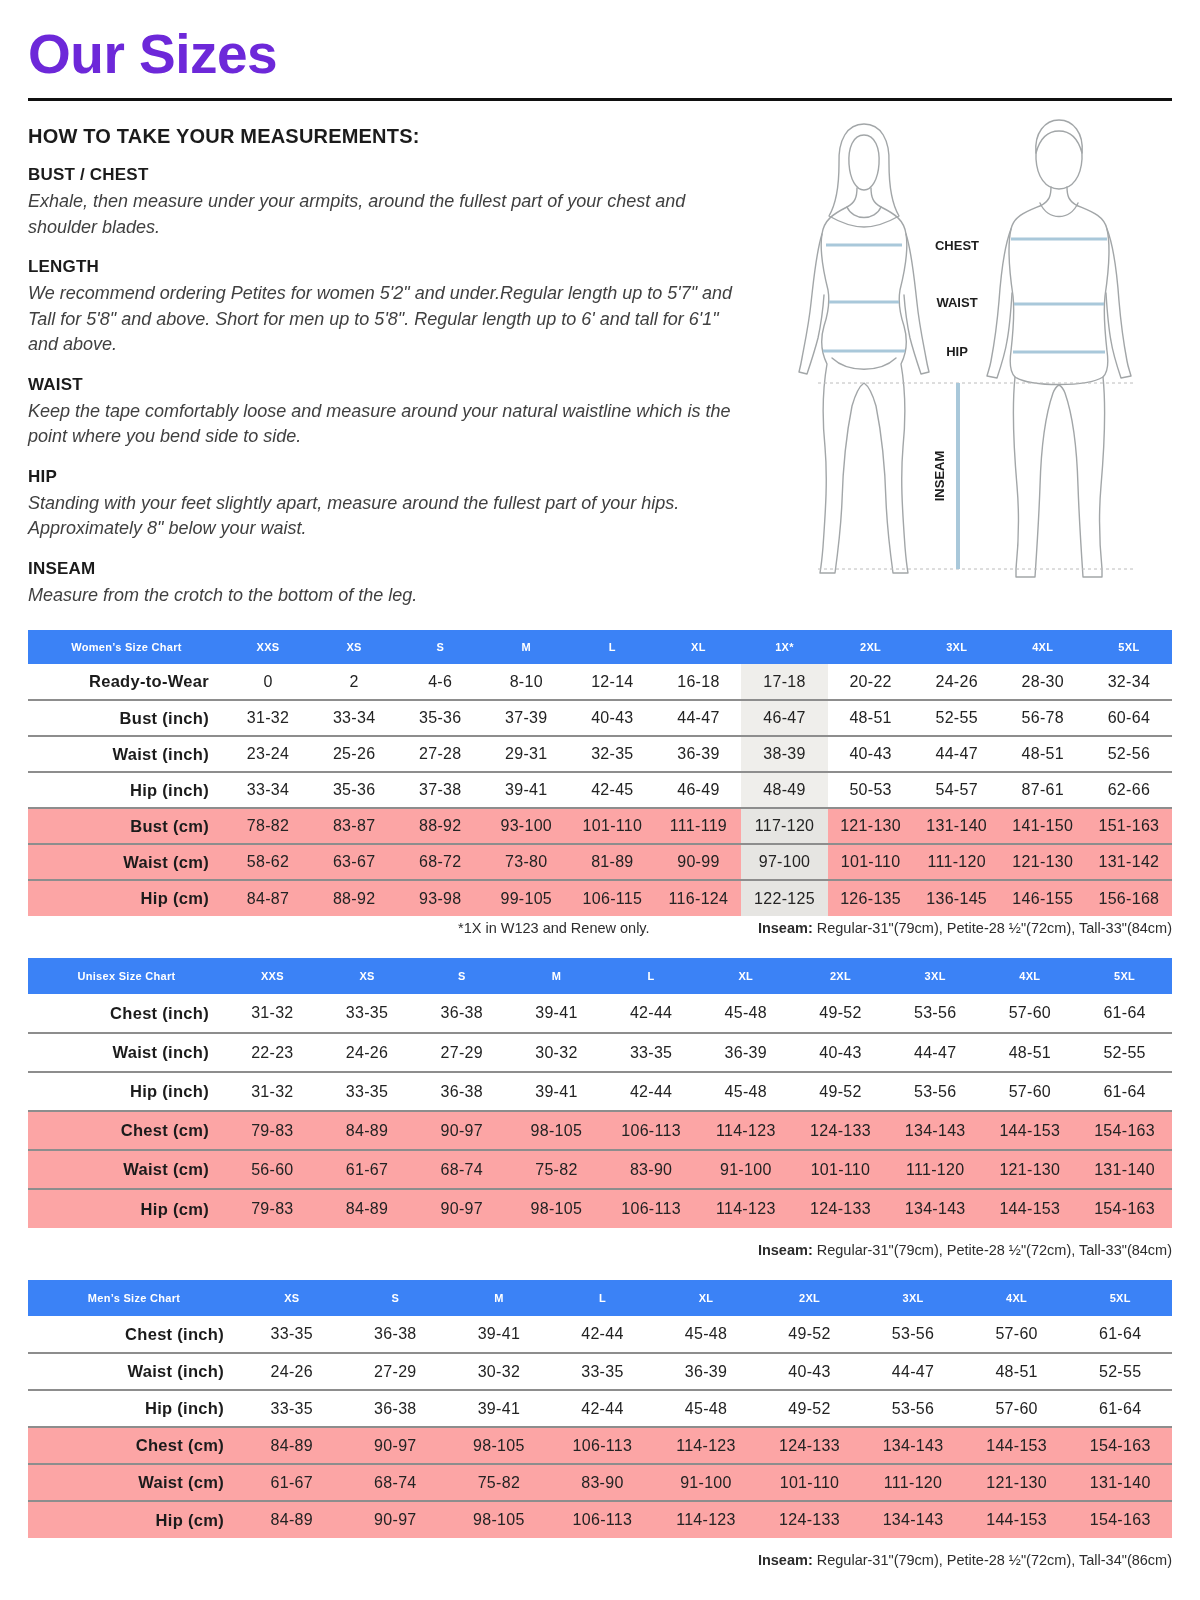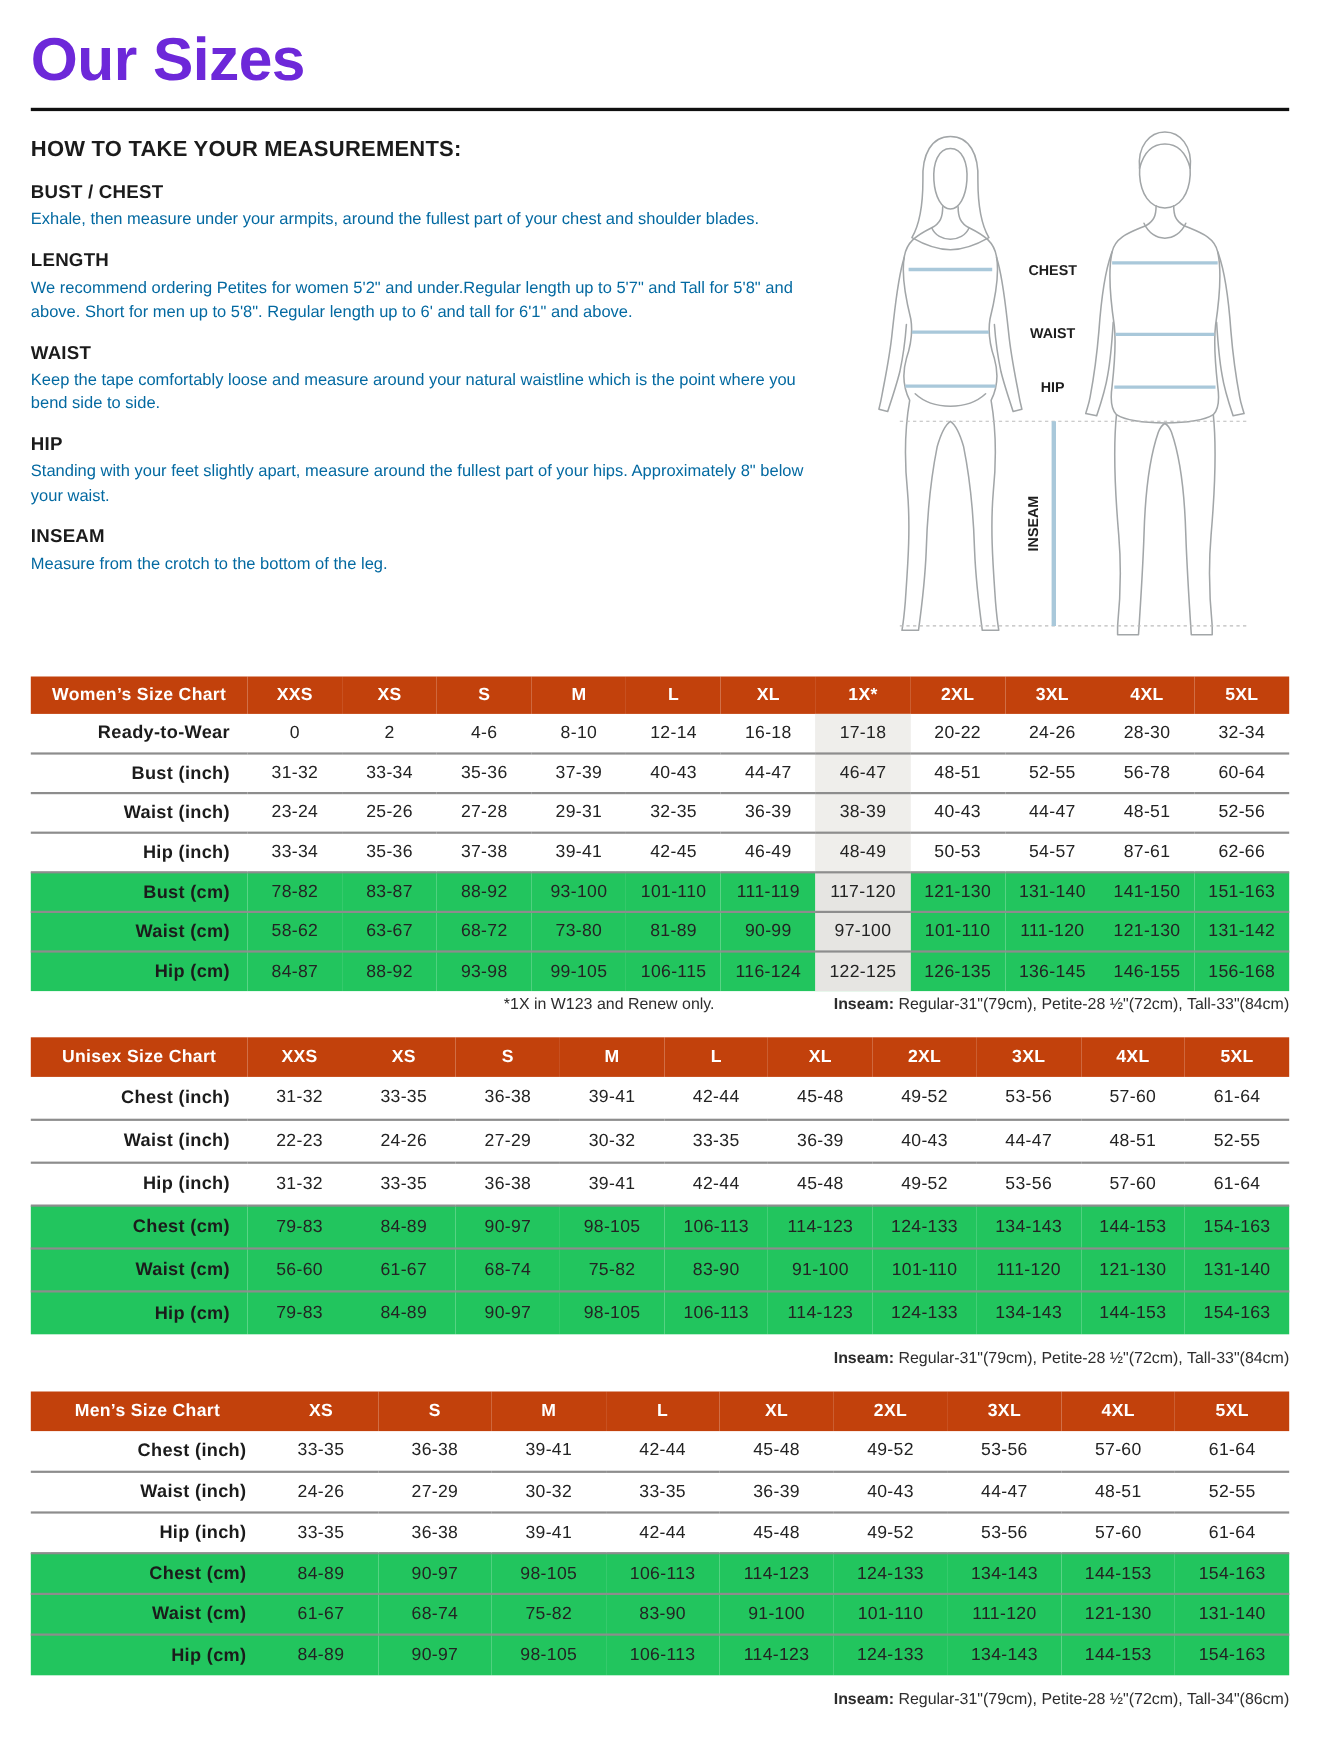--- a/index.html
+++ b/index.html
@@ -13,47 +13,47 @@
   .page { padding:22px 28px 20px 28px; }
 
   .title { font-size:55px; font-weight:800; color:#6d28d9; letter-spacing:-0.5px; }
   .rule { border:none; border-top:3px solid #101010; margin-top:12px; }
 
   .top { display:flex; margin-top:24px; }
   .instructions { width:712px; }
   .how-to { font-size:20px; font-weight:700; color:#1b1b1b; letter-spacing:.2px; }
   .section { margin-top:17px; }
   .section h3 { font-size:17px; font-weight:700; color:#1b1b1b; margin-bottom:4px; letter-spacing:.2px; }
-  .section p { font-size:15px; line-height:1.42; color:#0369a1; }
+  .section p { font-size:18px; line-height:1.42; color:#404040;font-style:italic; }
 
   .figure { width:410px; margin-left:22px; margin-top:-14px; }
   .fig-svg { width:410px; height:482px; display:block; }
 
   .table-wrap { margin-top:22px; }
   .size-table { width:100%; border-collapse:collapse; table-layout:fixed; }
   .size-table th {
-    background:#c2410c; color:#fff; font-weight:700; font-size:16px;
+    background:#3b82f6; color:#fff; font-weight:700; font-size:11px;
     text-align:center; letter-spacing:.3px;
   }
   .size-table th.label-col { width:197px; }
   .men .size-table th.label-col { width:212px; }
   .size-table td { text-align:center; font-size:16px; color:#232323; letter-spacing:.3px; }
   .size-table td.row-label {
     text-align:right; padding-right:16px; font-weight:700; font-size:16.5px; color:#1b1b1b;
   }
   .women .size-table th { height:34px; }
   .women .size-table td { height:36px; }
   .unisex .size-table th { height:36px; }
   .unisex .size-table td { height:39px; }
   .men .size-table th { height:36px;margin-left:38px; }
   .men .size-table td { height:37px; }
 
   .size-table tbody tr { border-bottom:2px solid #8d8d8d; }
   .size-table tbody tr:last-child { border-bottom:none; }
-  .size-table tbody tr.shaded { background:#22c55e;margin-left:31px; }
+  .size-table tbody tr.shaded { background:#fca5a5;margin-left:31px; }
   .size-table tbody td.hl { background:#efeeeb; }
   .size-table tbody tr.shaded td.hl { background:#e6e5e2; }
 
   .footnote-row { display:flex; font-size:14.5px; color:#2d2d2d; margin-top:4px; align-items:baseline; }
   .footnote-star { margin-left:430px; }
   .footnote-inseam { margin-left:auto; }
   .footnote-right { text-align:right; font-size:14.5px; color:#2d2d2d; margin-top:14px; }
   .inseam-bold { font-weight:700; }
 </style>
 </head>

